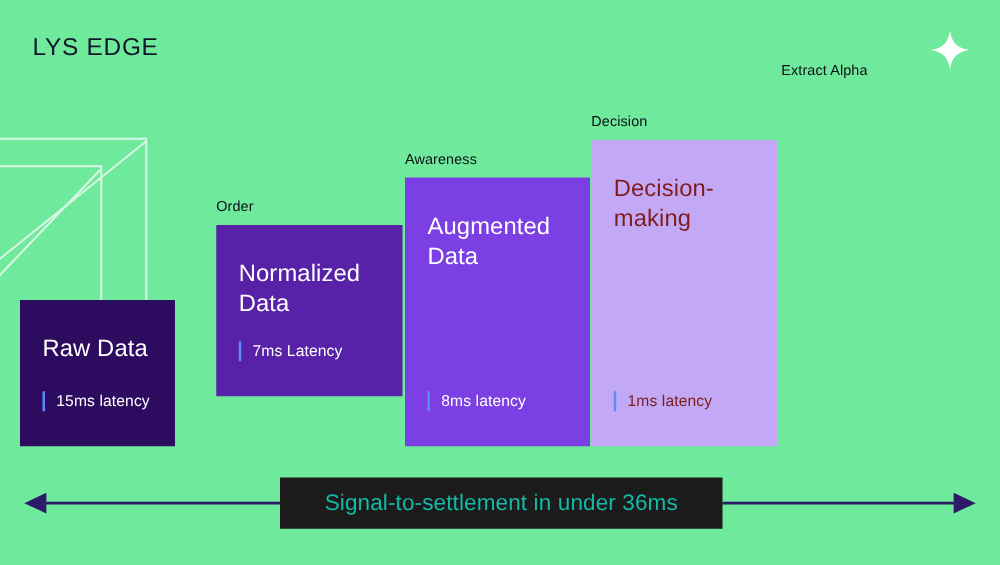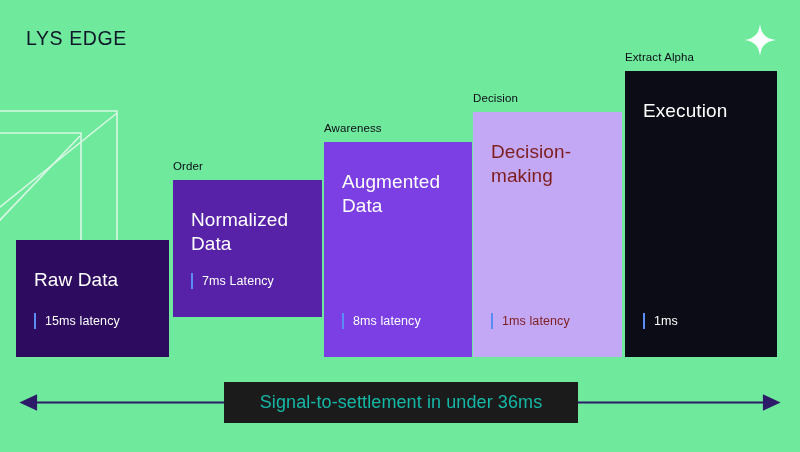--- a/index.html
+++ b/index.html
@@ -144,21 +144,21 @@
   <div id="brand">LYS EDGE</div>
 
   <svg id="sparkle" viewBox="0 0 32 32" aria-hidden="true">
     <path d="M16 0 C17.2 10.2 21.8 14.8 32 16 C21.8 17.2 17.2 21.8 16 32
              C14.8 21.8 10.2 17.2 0 16 C10.2 14.8 14.8 10.2 16 0 Z" fill="#ffffff"></path>
   </svg>
 
   <div id="chart">
       <div class="bar-group" style="left: 16px; top: 0px; width: 148px; height: 452px;">
         <div class="bar-cap" style="top: 228px; margin-top: 45px;">Noise</div>
-        <div class="bar" style="top: 240px; width: 153px; height: 117px; background: rgb(45, 11, 94);">
+        <div class="bar" style="top: 240px; width: 124px; height: 117px; background: rgb(45, 11, 94);">
           <div class="bar-title light-text" style="top: 28px;">Raw Data</div>
           <div class="bar-metric light-text">
             <span class="metric-tick"></span>
             <span>15ms latency</span>
           </div>
         </div>
       </div>
       <div class="bar-group" style="left: 173px; top: 0px; width: 149px; height: 452px;">
         <div class="bar-cap" style="top: 160px;">Order</div>
         <div class="bar" style="top: 180px; width: 149px; height: 137px; background: rgb(87, 34, 168);">
@@ -184,27 +184,20 @@
         <div class="bar" style="top: 112px; width: 149px; height: 245px; background: rgb(195, 168, 245);">
           <div class="bar-title dark-text" style="top: 28px;">Decision-making</div>
           <div class="bar-metric dark-text">
             <span class="metric-tick"></span>
             <span>1ms latency</span>
           </div>
         </div>
       </div>
       <div class="bar-group" style="left: 625px; top: 0px; width: 152px; height: 452px;">
         <div class="bar-cap" style="top: 51px;">Extract Alpha</div>
-        <div class="bar" style="top: 71px; width: 152px; height: 286px; background: rgb(12, 12, 22);">
-          <div class="bar-title light-text" style="top: 28px;">Execution</div>
-          <div class="bar-metric light-text">
-            <span class="metric-tick"></span>
-            <span>1ms</span>
-          </div>
-        </div>
       </div>
     </div>
 
   <div id="footer">
     <svg id="axis-line" viewBox="0 0 800 40" width="800" height="40" aria-hidden="true">
       <g stroke="#2d1b69" stroke-width="2.2" fill="#2d1b69">
         <line x1="34" y1="20.5" x2="224" y2="20.5"></line>
         <polygon points="22,20.5 36,14 36,27"></polygon>
         <line x1="578" y1="20.5" x2="766" y2="20.5"></line>
         <polygon points="778,20.5 764,14 764,27"></polygon>

